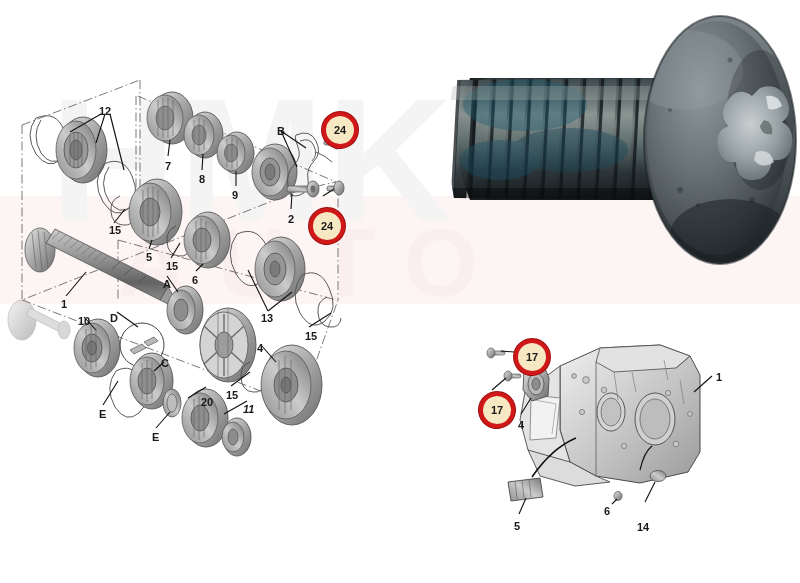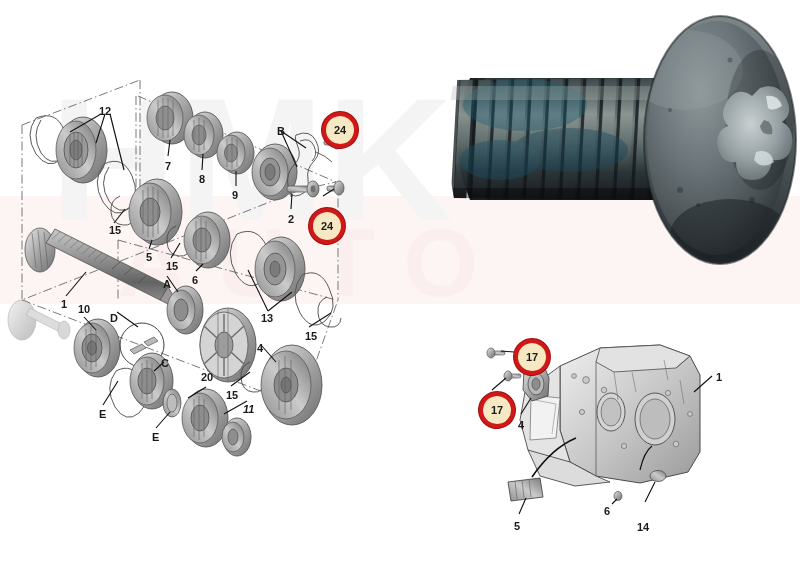--- a/index.html
+++ b/index.html
@@ -569,26 +569,26 @@
       <div class="lbl" style="left: 277px; top: 126px;">B</div>
       <div class="lbl" style="left: 288px; top: 214px;">2</div>
       <div class="lbl" style="left: 109px; top: 225px;">15</div>
       <div class="lbl" style="left: 146px; top: 252px;">5</div>
       <div class="lbl" style="left: 166px; top: 261px;">15</div>
       <div class="lbl" style="left: 192px; top: 275px;">6</div>
       <div class="lbl" style="left: 261px; top: 313px;">13</div>
       <div class="lbl" style="left: 305px; top: 331px;">15</div>
       <div class="lbl" style="left: 61px; top: 299px;">1</div>
       <div class="lbl" style="left: 163px; top: 279px;">A</div>
-      <div class="lbl" style="left: 78px; top: 304px;">10</div>
+      <div class="lbl" style="left: 78px; top: 316px;">10</div>
       <div class="lbl" style="left: 110px; top: 313px;">D</div>
       <div class="lbl" style="left: 161px; top: 358px;">C</div>
       <div class="lbl" style="left: 99px; top: 409px;">E</div>
       <div class="lbl" style="left: 152px; top: 432px;">E</div>
-      <div class="lbl" style="left: 201px; top: 372px;">20</div>
+      <div class="lbl" style="left: 201px; top: 397px;">20</div>
       <div class="lbl" style="left: 243px; top: 404px; font-style: italic;">11</div>
       <div class="lbl" style="left: 226px; top: 390px;">15</div>
       <div class="lbl" style="left: 257px; top: 343px;">4</div>
     </div>
   <div id="housing-labels">
       <div class="lbl" style="left: 716px; top: 372px;">1</div>
       <div class="lbl" style="left: 518px; top: 420px;">4</div>
       <div class="lbl" style="left: 514px; top: 521px;">5</div>
       <div class="lbl" style="left: 604px; top: 506px;">6</div>
       <div class="lbl" style="left: 637px; top: 506px; margin-top: 16px;">14</div>

